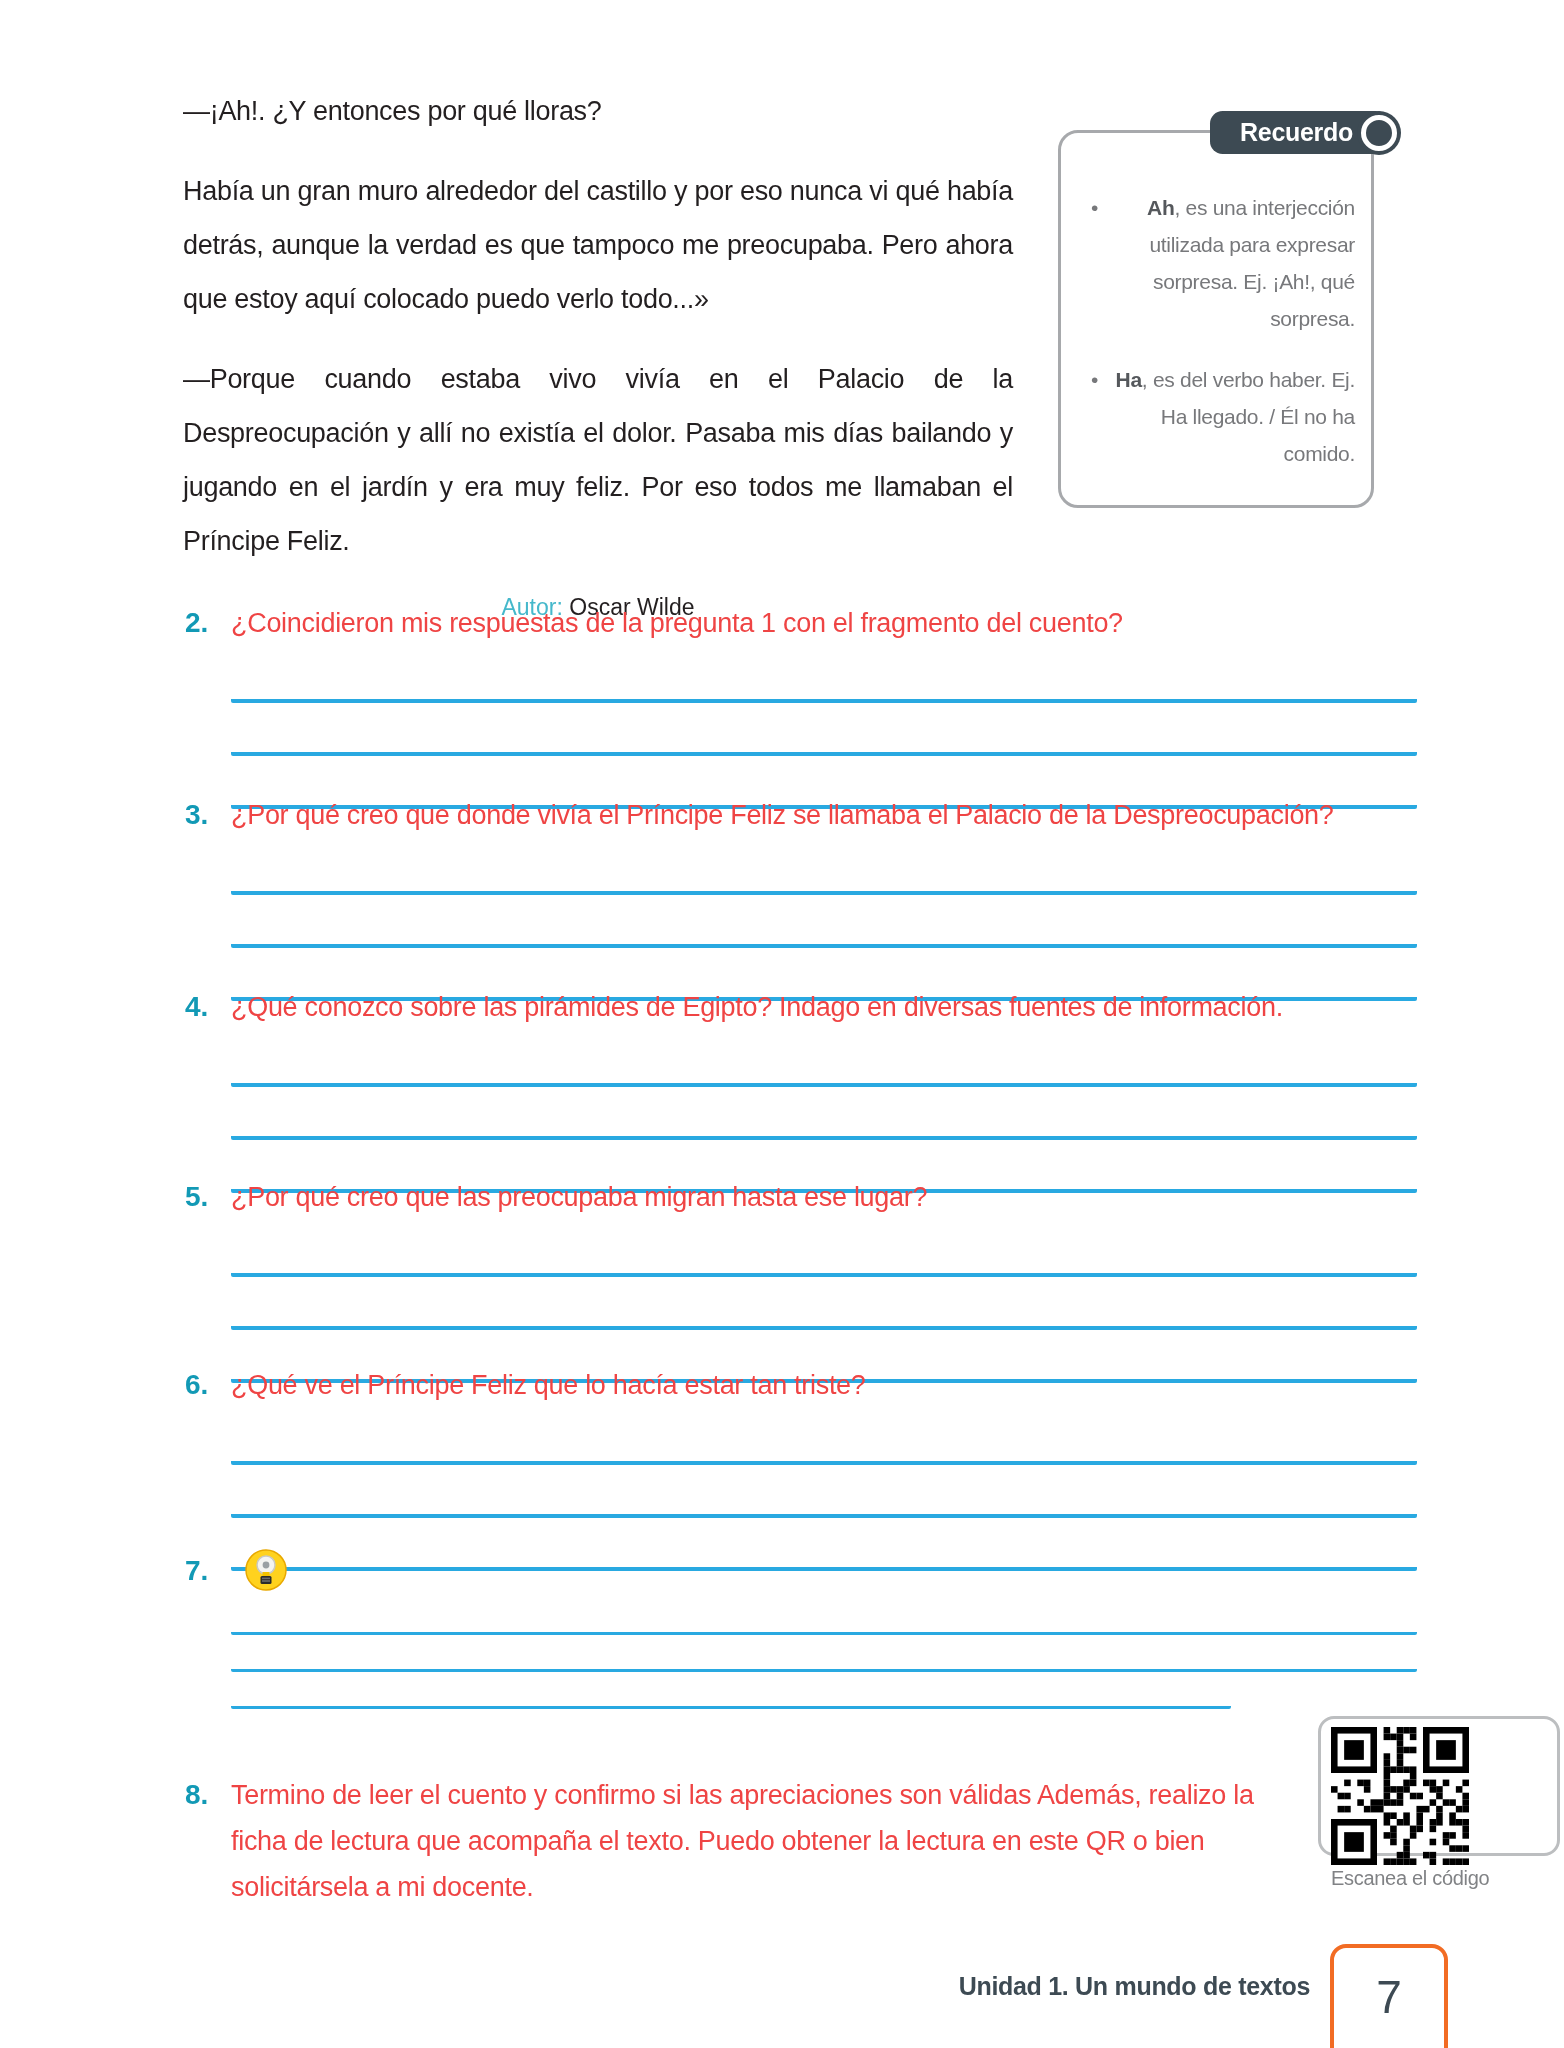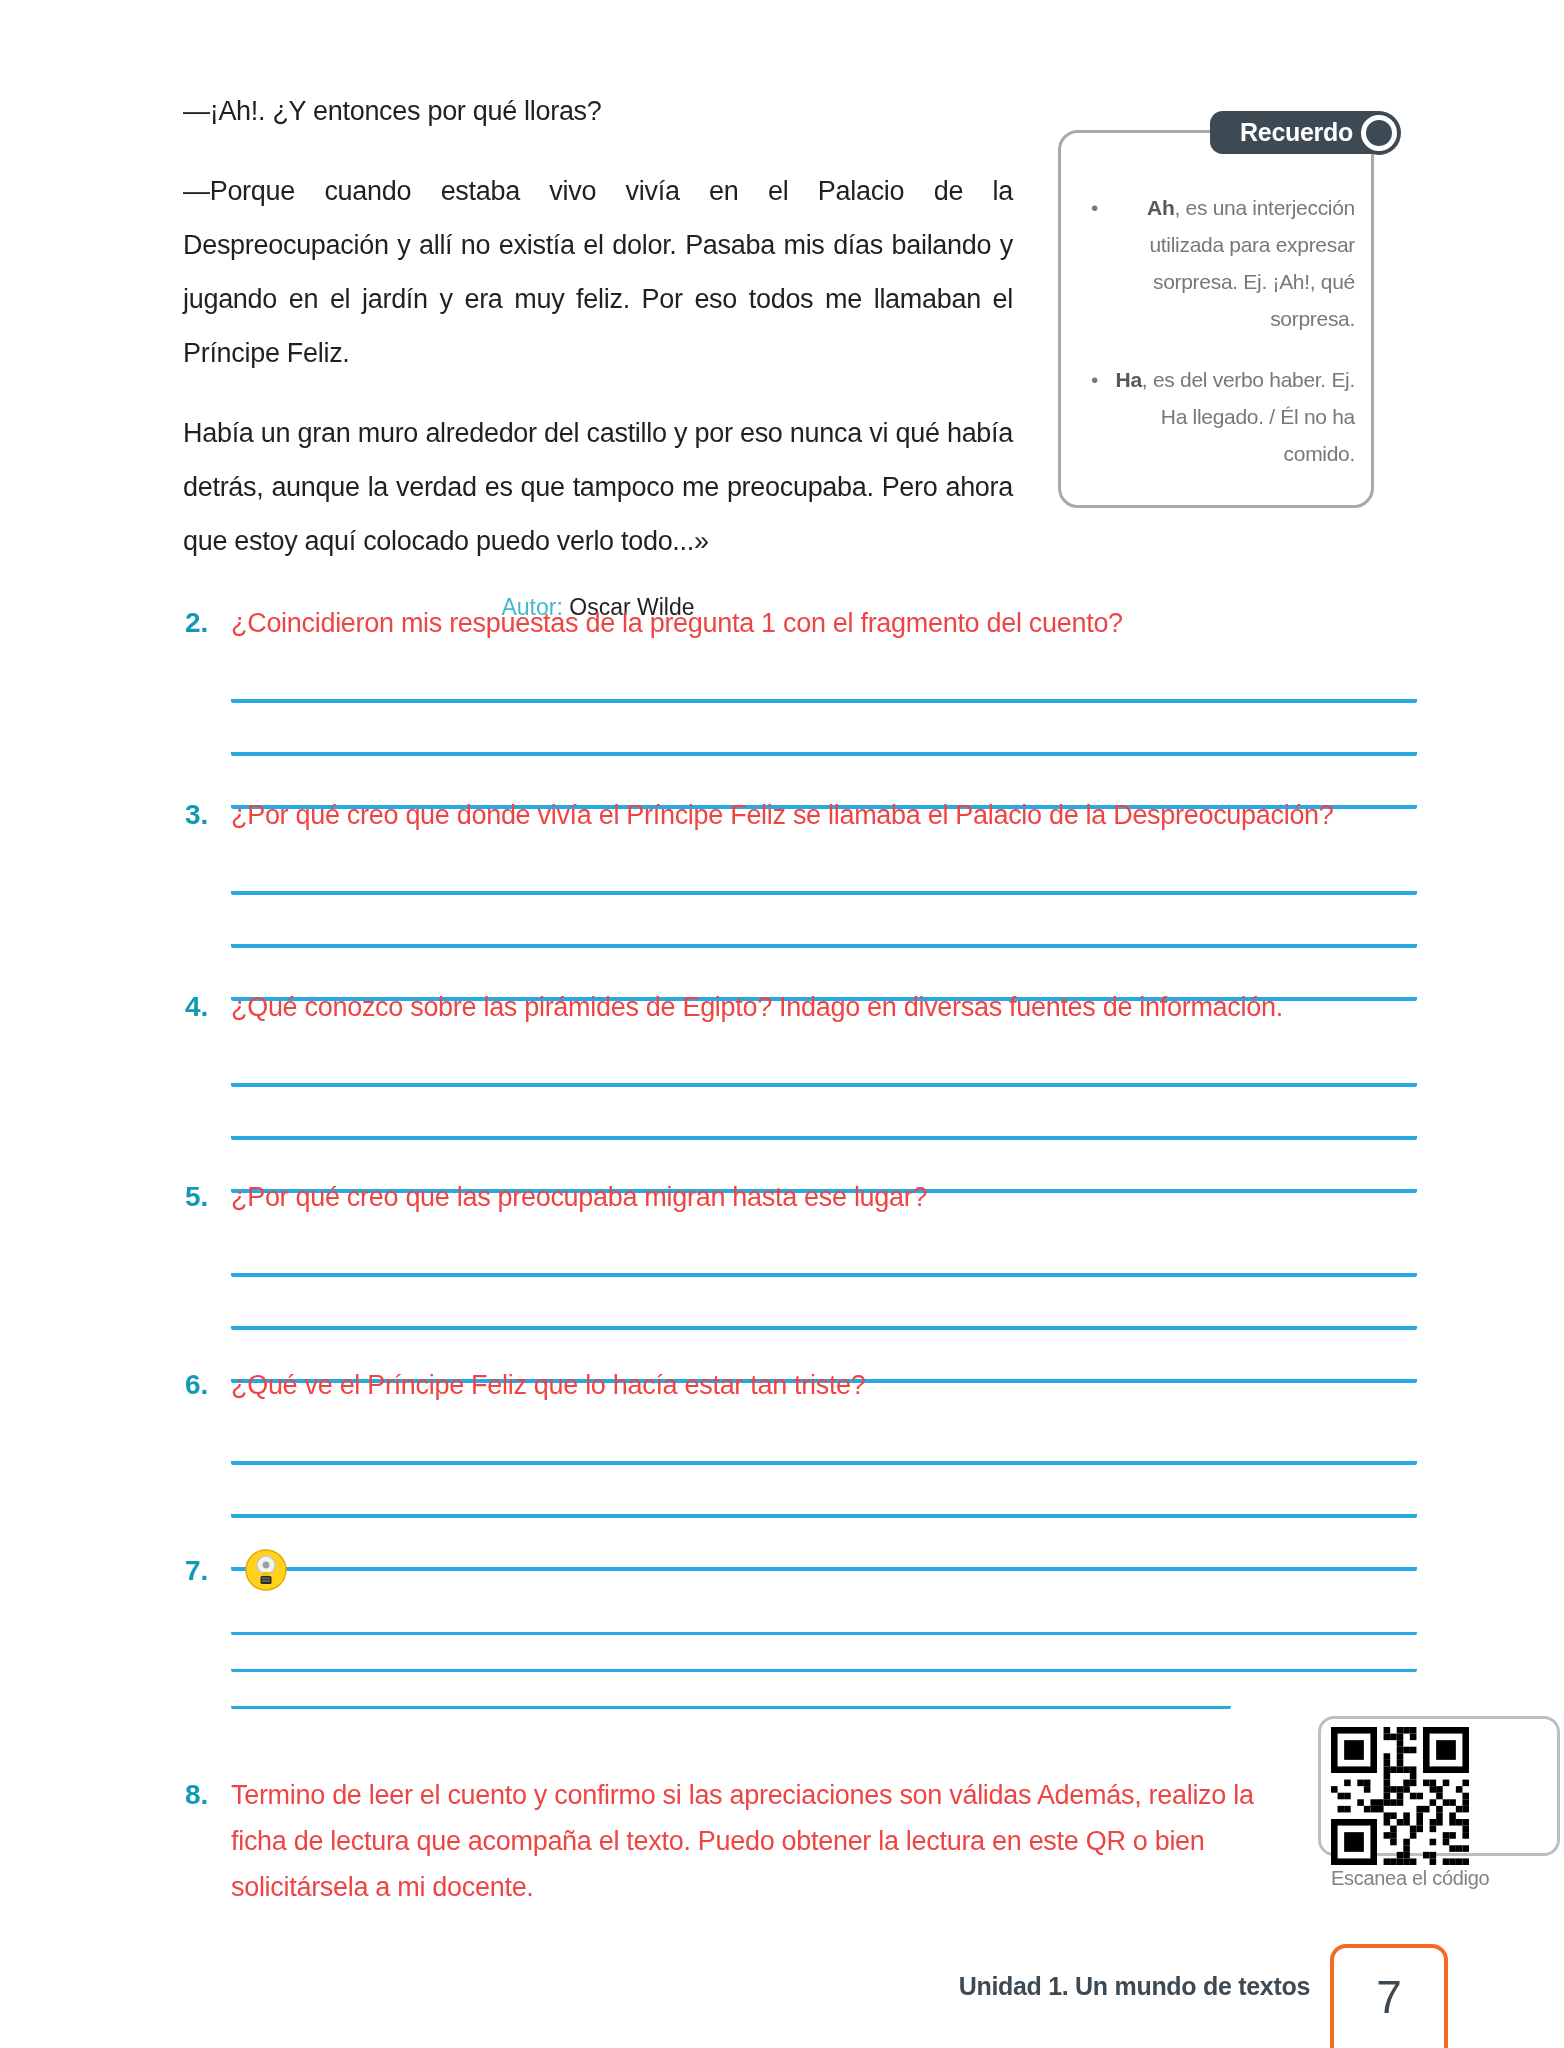--- a/index.html
+++ b/index.html
@@ -80,22 +80,22 @@
   }
   .page-num { font-size:46px; color:#3d4a53; margin-top:22px; }
 </style>
 </head>
 <body>
 
 <div class="page">
 
   <div class="passage">
     <p>—¡Ah!. ¿Y entonces por qué lloras?</p>
+    <p class="just">Había un gran muro alrededor del castillo y por eso nunca vi qué había detrás, aunque la verdad es que tampoco me preocupaba. Pero ahora que estoy aquí colocado puedo verlo todo...»</p>
     <p class="just">—Porque cuando estaba vivo vivía en el Palacio de la Despreocupación y allí no existía el dolor. Pasaba mis días bailando y jugando en el jardín y era muy feliz. Por eso todos me llamaban el Príncipe Feliz.</p>
-    <p class="just">Había un gran muro alrededor del castillo y por eso nunca vi qué había detrás, aunque la verdad es que tampoco me preocupaba. Pero ahora que estoy aquí colocado puedo verlo todo...»</p>
     <div class="author-line">
       <span class="author-label">Autor:</span>
       <span class="author-name">Oscar Wilde</span>
     </div>
   </div>
 
   <div class="recuerdo">
     <div class="rec-header">
       <div class="rec-pill">Recuerdo</div>
       <div class="rec-circle"></div>

